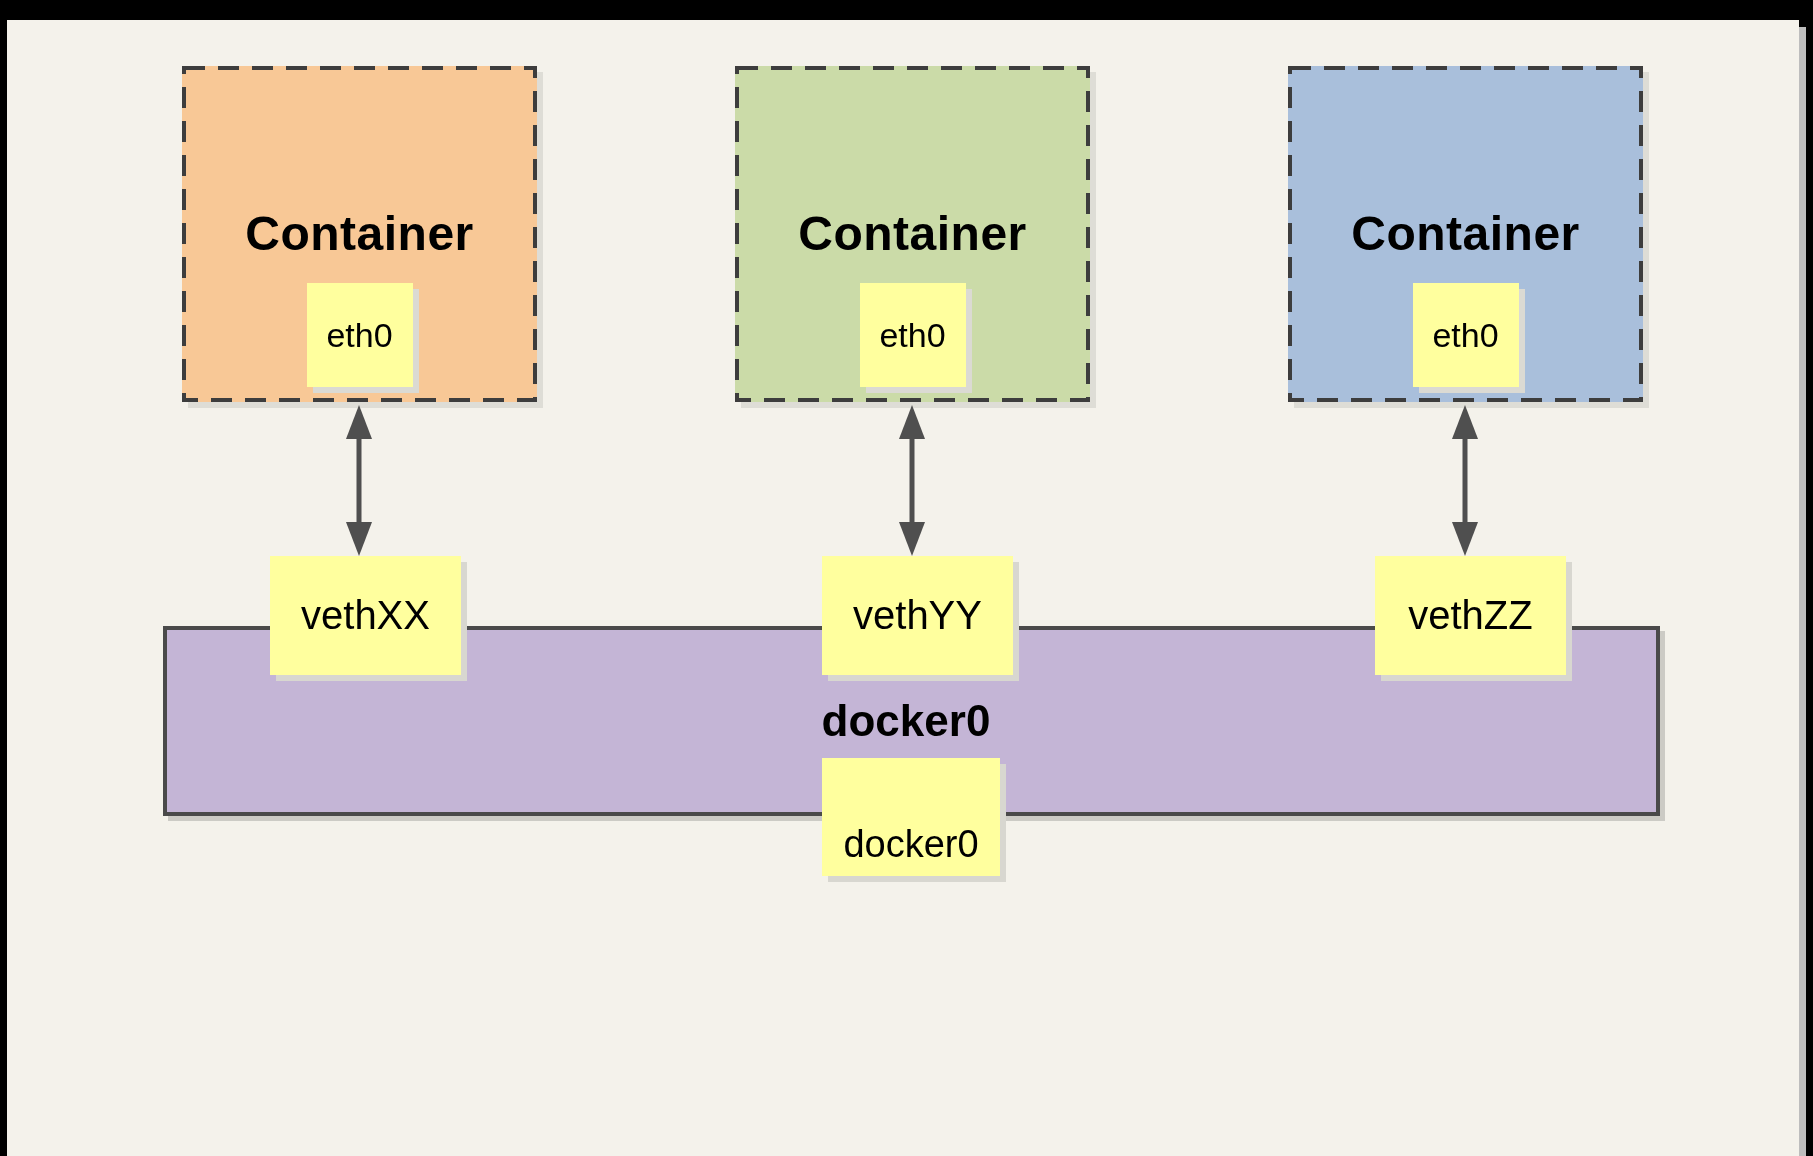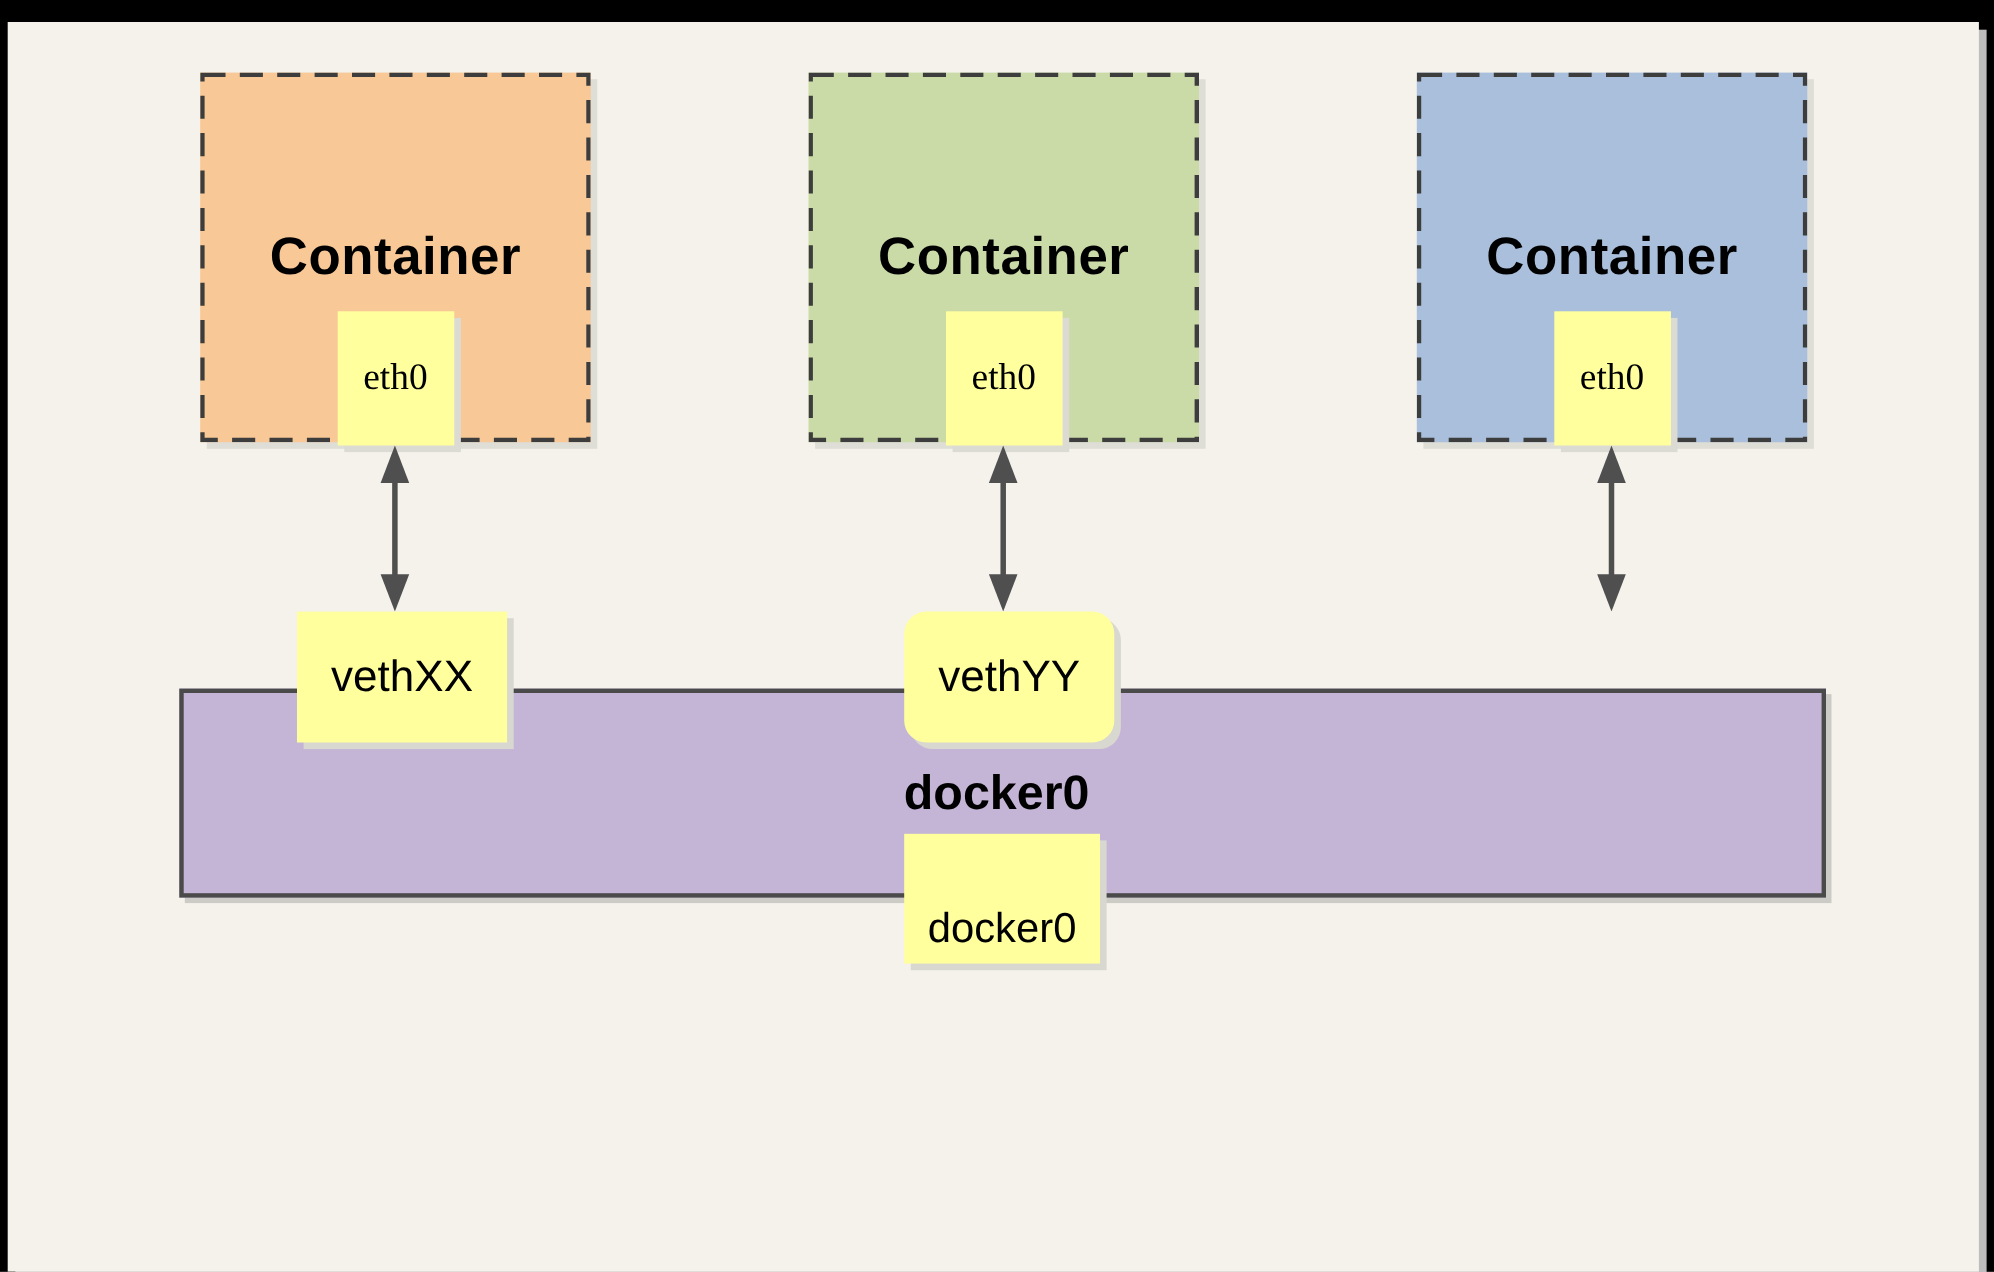--- a/index.html
+++ b/index.html
@@ -39,29 +39,28 @@
     text-align: center;
     font-size: 48px;
     font-weight: bold;
     color: #000000;
     letter-spacing: 0.5px;
   }
   .eth-box {
     position: absolute;
     left: 50%; top: 217px;
     transform: translateX(-50%);
-    width: 106px; height: 122px;
+    width: 106px; height: 104px;
     background: #FFFF9E;
     box-shadow: 6px 6px 0 #DBDAD3;
     display: flex;
     align-items: center;
     justify-content: center;
     font-size: 34px;
     color: #000000;
-    font-family: Liberation Serif, serif;
   }
 
   
   .arrow {
     position: absolute;
     top: 385px;
     width: 30px; height: 151px;
   }
 
   
@@ -173,18 +172,19 @@
   <svg class="arrow" style="left:1443px;" viewBox="0 0 30 151">
     <line x1="15" y1="22" x2="15" y2="129" stroke="#4F4F4F" stroke-width="5"></line>
     <polygon points="15,0 28,34 2,34" fill="#4F4F4F"></polygon>
     <polygon points="15,151 28,117 2,117" fill="#4F4F4F"></polygon>
   </svg>
 
   <div class="bridge-bar" style="background-color: rgb(196, 181, 214);"></div>
   <div class="bridge-title">docker0</div>
 
   <div class="veth-box" style="left:263px;">vethXX</div>
-  <div class="veth-box" style="left:815px;border-radius:20px;">vethYY</div>
+  <div class="veth-box" style="left:815px;">vethYY</div>
+  <div class="veth-box" style="left:1368px;">vethZZ</div>
 
   <div class="bridge-if-box">docker0</div>
 
 
 </div>
 
 </body></html>

